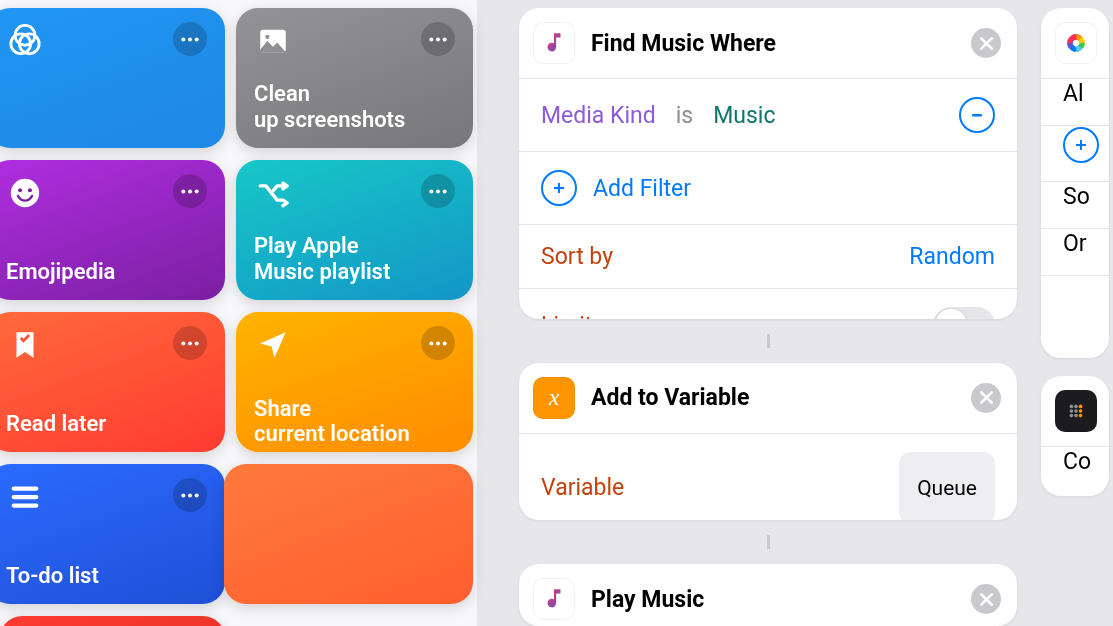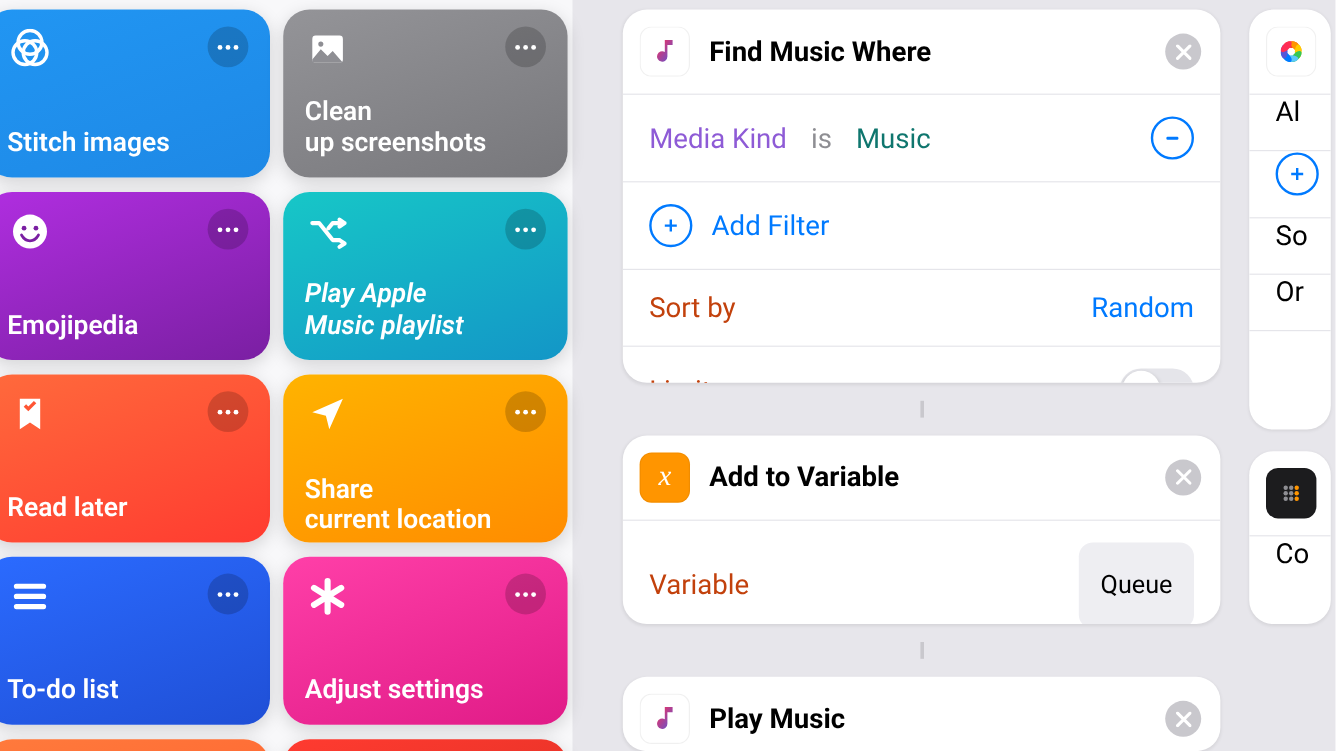--- a/index.html
+++ b/index.html
@@ -63,21 +63,20 @@
             </svg>
           </span>
           <span class="tile-more">
             <svg viewBox="0 0 24 6">
               <circle cx="4" cy="3" r="2.4"></circle>
               <circle cx="12" cy="3" r="2.4"></circle>
               <circle cx="20" cy="3" r="2.4"></circle>
             </svg>
           </span>
         </div>
-        <div class="tile-label">Stitch images</div>
       </div>
       <div class="tile" style="background: linear-gradient(160deg, rgb(148, 148, 152), rgb(119, 119, 123));">
         <div class="tile-top">
           <span class="tile-icon">
             <svg viewBox="0 0 24 24">
               <rect x="3" y="4" width="18" height="16" rx="2" fill="#fff"></rect>
               <circle cx="8" cy="9" r="1.5" fill="#8e8e93"></circle>
               <path d="M3 18l5-6 4 4 3-3 6 7H3z" fill="#8e8e93"></path>
             </svg>
           </span>
@@ -104,21 +103,21 @@
           <span class="tile-more">
             <svg viewBox="0 0 24 6">
               <circle cx="4" cy="3" r="2.4"></circle>
               <circle cx="12" cy="3" r="2.4"></circle>
               <circle cx="20" cy="3" r="2.4"></circle>
             </svg>
           </span>
         </div>
         <div class="tile-label">Emojipedia</div>
       </div>
-      <div class="tile" style="background: linear-gradient(160deg, rgb(23, 199, 199), rgb(19, 150, 199)); font-style: italic;">
+      <div class="tile" style="background: linear-gradient(160deg, rgb(23, 199, 199), rgb(19, 150, 199));">
         <div class="tile-top">
           <span class="tile-icon">
             <svg viewBox="0 0 24 24">
               <path d="M3 7h4l8 10h4m0-10h-4l-2.5 3M19 7l3 0-0 0m-3-2l3 2-3 2m0 8l3 2-3 2" stroke="#fff" stroke-width="2.4" fill="none" stroke-linecap="round" stroke-linejoin="round"></path>
             </svg>
           </span>
           <span class="tile-more">
             <svg viewBox="0 0 24 6">
               <circle cx="4" cy="3" r="2.4"></circle>
               <circle cx="12" cy="3" r="2.4"></circle>
@@ -172,37 +171,20 @@
           </span>
           <span class="tile-more">
             <svg viewBox="0 0 24 6">
               <circle cx="4" cy="3" r="2.4"></circle>
               <circle cx="12" cy="3" r="2.4"></circle>
               <circle cx="20" cy="3" r="2.4"></circle>
             </svg>
           </span>
         </div>
         <div class="tile-label">To-do list</div>
-      </div>
-      <div class="tile" style="background: linear-gradient(160deg, rgb(255, 63, 168), rgb(224, 27, 135));">
-        <div class="tile-top">
-          <span class="tile-icon">
-            <svg viewBox="0 0 24 24">
-              <path d="M12 3v18M4 7l16 10M20 7 4 17" stroke="#fff" stroke-width="3.6" stroke-linecap="round"></path>
-            </svg>
-          </span>
-          <span class="tile-more">
-            <svg viewBox="0 0 24 6">
-              <circle cx="4" cy="3" r="2.4"></circle>
-              <circle cx="12" cy="3" r="2.4"></circle>
-              <circle cx="20" cy="3" r="2.4"></circle>
-            </svg>
-          </span>
-        </div>
-        <div class="tile-label">Adjust settings</div>
       </div>
       <div class="tile cut" style="background: linear-gradient(160deg, rgb(255, 122, 60), rgb(255, 94, 46));">
         <div class="tile-label"></div>
       </div>
       <div class="tile" style="background: linear-gradient(160deg, rgb(255, 59, 48), rgb(214, 44, 34));">
         <div class="tile-label"></div>
       </div>
     </div>
 
   <div class="right">
@@ -332,21 +314,21 @@
           </span>
         </div>
         <div class="row">
             <span class="peek-label">So</span>
           </div>
         <div class="row">
             <span class="peek-label">Or</span>
           </div>
         <div class="row"></div>
       </div>
-      <div class="card" style="height:144px">
+      <div class="card" style="height:120px">
         <div class="card-header">
           <span class="app-icn" style="background:#1c1c1e">
             <svg viewBox="0 0 24 24" width="22" height="22">
               <circle cx="7" cy="7" r="2" fill="#8e8e93"></circle>
                 <circle cx="12" cy="7" r="2" fill="#8e8e93"></circle>
                 <circle cx="17" cy="7" r="2" fill="#ff9500"></circle>
               <circle cx="7" cy="12" r="2" fill="#8e8e93"></circle>
                 <circle cx="12" cy="12" r="2" fill="#8e8e93"></circle>
                 <circle cx="17" cy="12" r="2" fill="#ff9500"></circle>
               <circle cx="7" cy="17" r="2" fill="#8e8e93"></circle>

